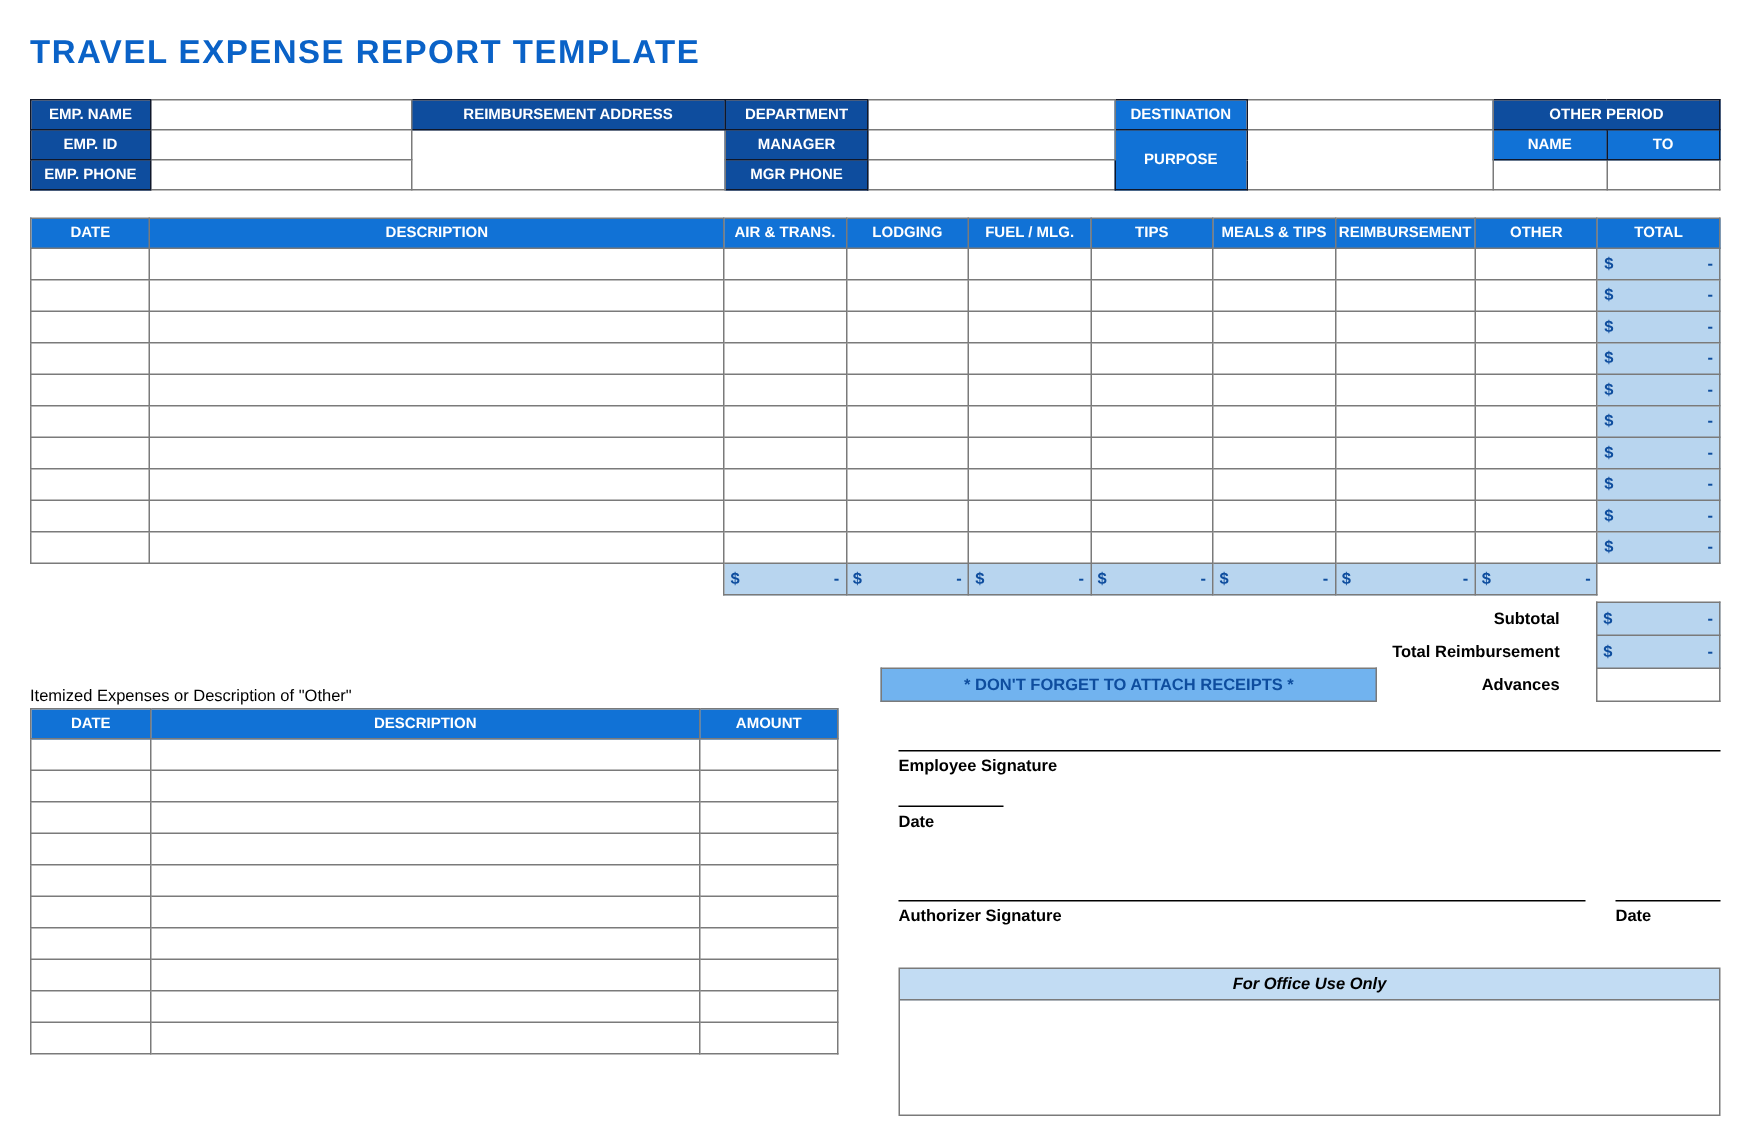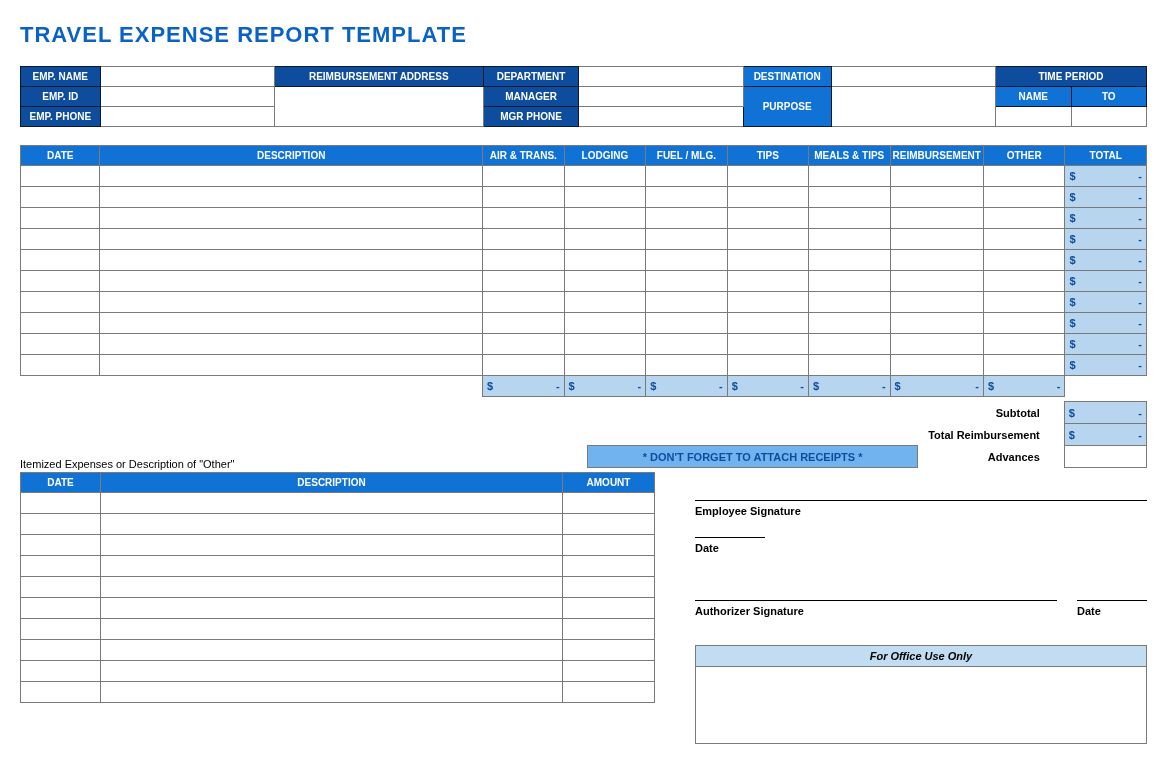--- a/index.html
+++ b/index.html
@@ -93,21 +93,21 @@
   .itemized-table th {
     background: #1172d6; color: #fff; font-weight: bold;
     font-size: 10px; text-align: center; border: 1px solid #7a7a7a;
     padding: 4px 2px; height: 20px;
   }
   .itemized-table td { border: 1px solid #7a7a7a; height: 21px; }
 
   .sig-block { font-weight: bold; font-size: 11px; }
   .sig-line-top { border-top: 1px solid #000; padding-top: 4px; }
 
-  .office-block { border: 1px solid #7a7a7a; width: 452px; }
+  .office-block { border: 1px solid #7a7a7a; width: 548px; }
   .office-head {
     background: #c2dcf3; font-weight: bold; font-style: italic;
     text-align: center; border-bottom: 1px solid #7a7a7a;
     padding: 4px; font-size: 11px;
   }
   .office-body { height: 76px; }
 </style>
 </head>
 <body>
 
@@ -127,21 +127,21 @@
   </colgroup>
   <tbody>
       <tr>
     <td class="hdr-cell">EMP. NAME</td>
     <td class="val-cell"></td>
     <td class="hdr-cell">REIMBURSEMENT ADDRESS</td>
     <td class="hdr-cell">DEPARTMENT</td>
     <td class="val-cell"></td>
     <td class="hdr-cell brt">DESTINATION</td>
     <td class="val-cell"></td>
-    <td colspan="2" class="hdr-cell">TIME PERIOD</td>
+    <td colspan="2" class="hdr-cell">OTHER PERIOD</td>
   </tr>
   <tr>
     <td class="hdr-cell">EMP. ID</td>
     <td class="val-cell"></td>
     <td rowspan="2" class="val-cell"></td>
     <td class="hdr-cell">MANAGER</td>
     <td class="val-cell"></td>
     <td rowspan="2" class="hdr-cell brt">PURPOSE</td>
     <td rowspan="2" class="val-cell"></td>
     <td class="hdr-cell brt">NAME</td>

